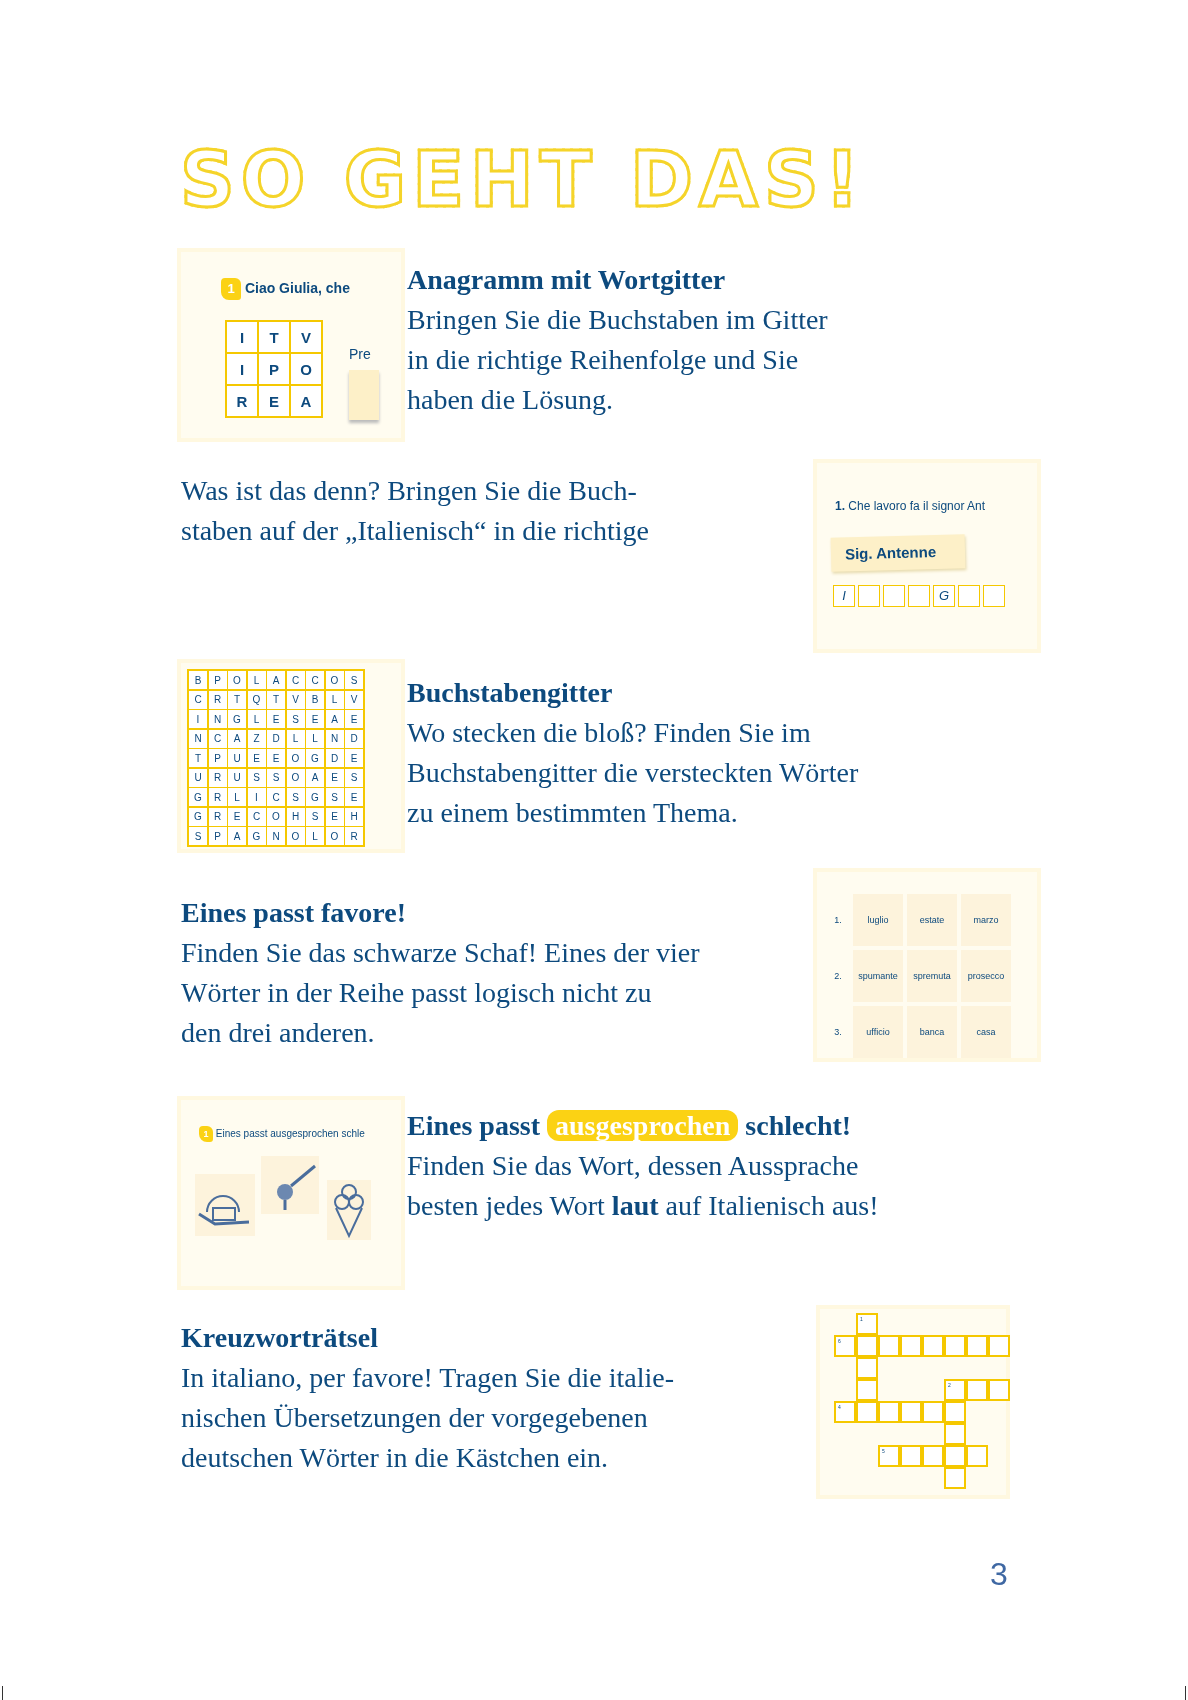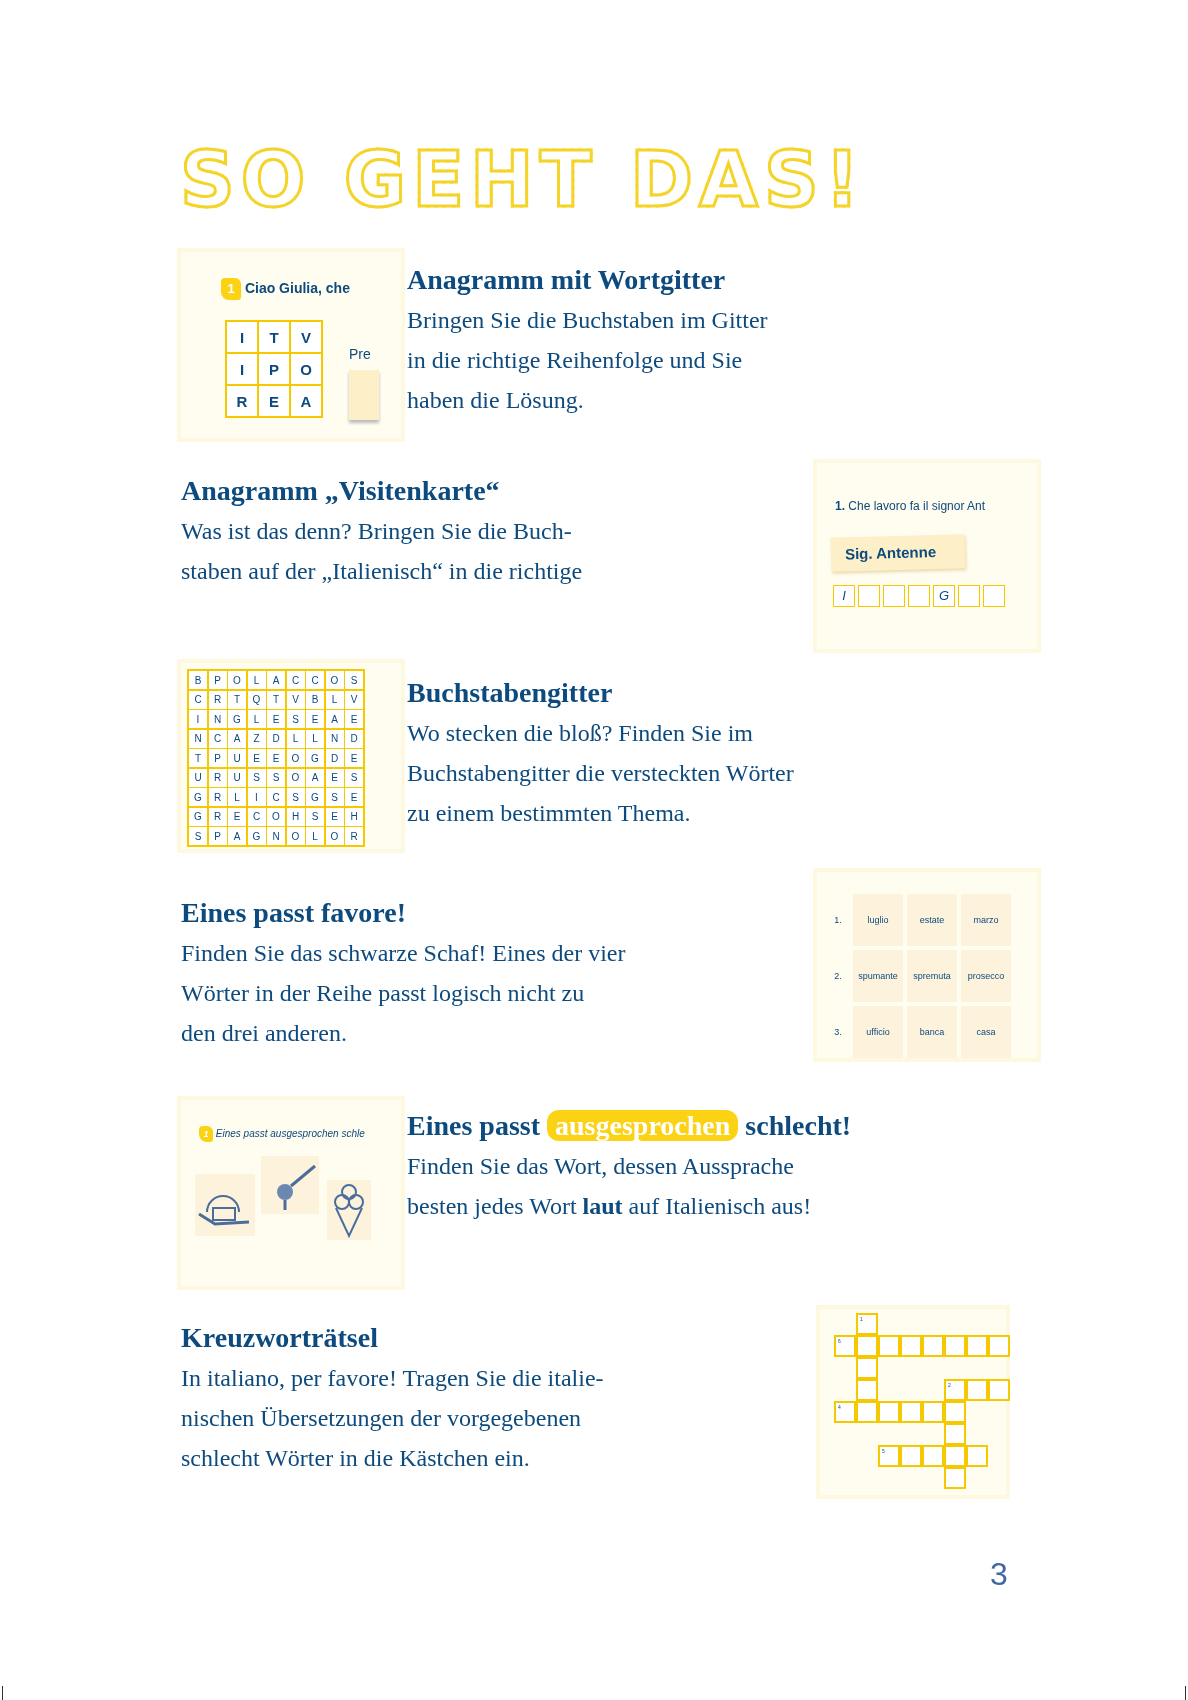--- a/index.html
+++ b/index.html
@@ -5,21 +5,21 @@
   html, body { margin:0; padding:0; }
   body { width:1188px; height:1700px; background:#ffffff; position:relative; overflow:hidden;
          font-family:"Liberation Sans", "DejaVu Sans", sans-serif; color:#0d4a7e; }
   .title { position:absolute; left:180px; top:140px; font-family:"DejaVu Sans", sans-serif; font-weight:bold;
            font-size:76px; letter-spacing:6px; color:#ffffff; line-height:80px;
            -webkit-text-stroke:3px #f5d42a;
            background: repeating-linear-gradient(135deg, #f5d42a 0 2px, transparent 2px 6px);
            -webkit-background-clip:text; background-clip:text; }
   .section { position:absolute;font-family:Liberation Serif, serif; }
   .sec-title { font-weight:bold; font-size:28px; line-height:40px; color:#0d4a7e; }
-  .sec-body { font-size:24px; line-height:40px; color:#0d4a7e; }
+  .sec-body { font-size:28px; line-height:40px; color:#0d4a7e; }
   .hl { background:#fbd214; color:#ffffff; border-radius:12px; padding:0 8px; font-weight:bold; }
   .thumb { position:absolute; width:228px; height:194px; background:#fffcf0; box-shadow:0 0 0 4px #fff8e0 inset; overflow:hidden; }
   .badge { display:inline-block; background:#fbd214; color:#fff; font-weight:bold; font-size:13px;
            width:20px; height:22px; line-height:22px; text-align:center; border-radius:4px 6px 3px 8px; vertical-align:middle; }
   .t-head { position:absolute; font-size:14px; color:#0d4a7e; white-space:nowrap; font-weight:bold; }
   .grid3 { position:absolute; left:48px; top:72px; display:grid; grid-template-columns:repeat(3,30px); grid-auto-rows:30px;
            border:2px solid #f5c800; background:#f5c800; gap:2px; }
   .grid3 div { background:#fff; font-size:15px; font-weight:bold; display:flex; align-items:center; justify-content:center; color:#0d4a7e; }
   .ws { position:absolute; left:10px; top:10px; display:grid; grid-template-columns:repeat(9,18px); grid-auto-rows:18px;
         gap:1.5px; background:#f5c800; border:2px solid #f5c800; }
@@ -57,21 +57,20 @@
   <div style="position:absolute; left:172px; top:122px; width:30px; height:50px; background:#fdf0c8; box-shadow:0 3px 3px #bbb;"></div>
 </div>
 <div class="section" style="left:407px; top:260px;">
   <div class="sec-title">Anagramm mit Wortgitter</div>
   <div class="sec-body">Bringen Sie die Buchstaben im Gitter</div>
   <div class="sec-body">in die richtige Reihenfolge und Sie</div>
   <div class="sec-body">haben die Lösung.</div>
 </div>
 
 <div class="section" style="left:181px; top:471px;">
-  <div class="sec-title">Anagramm „Visitenkarte“</div>
   <div class="sec-body">Was ist das denn? Bringen Sie die Buch-</div>
   <div class="sec-body">staben auf der „Italienisch“ in die richtige</div>
 </div>
 <div class="thumb" style="left:813px; top:459px;">
   <div style="position:absolute; left:22px; top:40px; font-size:12px; white-space:nowrap; color:#0d4a7e;">
     <b>1.</b>
     <span>Che lavoro fa il signor Ant</span>
   </div>
   <div style="position:absolute; left:18px; top:77px; width:134px; height:34px; background:#fdf0c8; transform:rotate(-1.5deg); box-shadow:1px 2px 3px #e8dcb0; font-weight:bold; font-size:15px; line-height:34px; padding-left:14px; box-sizing:border-box; color:#0d4a7e;">Sig. Antenne</div>
   <div style="position:absolute; left:20px; top:126px; display:flex; gap:3px;">
@@ -194,21 +193,21 @@
     <div class="cell">spremuta</div>
     <div class="cell">prosecco</div>
     <div>3.</div>
     <div class="cell">ufficio</div>
     <div class="cell">banca</div>
     <div class="cell">casa</div>
   </div>
 </div>
 
 <div class="thumb" style="left:177px; top:1096px;">
-  <div class="t-head" style="left:22px; top:30px; font-size:10px; font-weight:normal;font-style:italic;">
+  <div class="t-head" style="left:22px; top:30px; font-size:10px; font-weight:normal;">
     <span class="badge" style="width:14px;height:16px;line-height:16px;font-size:9px;">1</span>
     <span>Eines passt ausgesprochen schle</span>
   </div>
   <div style="position:absolute; left:18px; top:78px; width:60px; height:62px; background:#fdf3dc;">
     <svg width="60" height="62" viewBox="0 0 60 62">
         <path d="M12 38 A16 16 0 0 1 44 38" fill="none" stroke="#4a6d9c" stroke-width="2"></path>
         <rect x="18" y="34" width="22" height="12" fill="none" stroke="#4a6d9c" stroke-width="2"></rect>
         <path d="M4 40 L20 50 L54 48" fill="none" stroke="#4a6d9c" stroke-width="3"></path>
       </svg>
   </div>
@@ -239,21 +238,21 @@
     <span>besten jedes Wort</span>
     <b>laut</b>
     <span>auf Italienisch aus!</span>
   </div>
 </div>
 
 <div class="section" style="left:181px; top:1318px;">
   <div class="sec-title">Kreuzworträtsel</div>
   <div class="sec-body">In italiano, per favore! Tragen Sie die italie-</div>
   <div class="sec-body">nischen Übersetzungen der vorgegebenen</div>
-  <div class="sec-body">schlecht Wörter in die Kästchen ein.</div>
+  <div class="sec-body">deutschen Wörter in die Kästchen ein.</div>
 </div>
 <div class="thumb" style="left:816px; top:1305px; width:194px; height:194px;">
   <div id="cw">
       <div class="cw" style="left: 40px; top: 8px; width: 22px; height: 22px;">
         <span class="cwn">1</span>
       </div>
       <div class="cw" style="left: 18px; top: 30px; width: 22px; height: 22px;">
         <span class="cwn">6</span>
       </div>
       <div class="cw" style="left: 40px; top: 30px; width: 22px; height: 22px;"></div>

